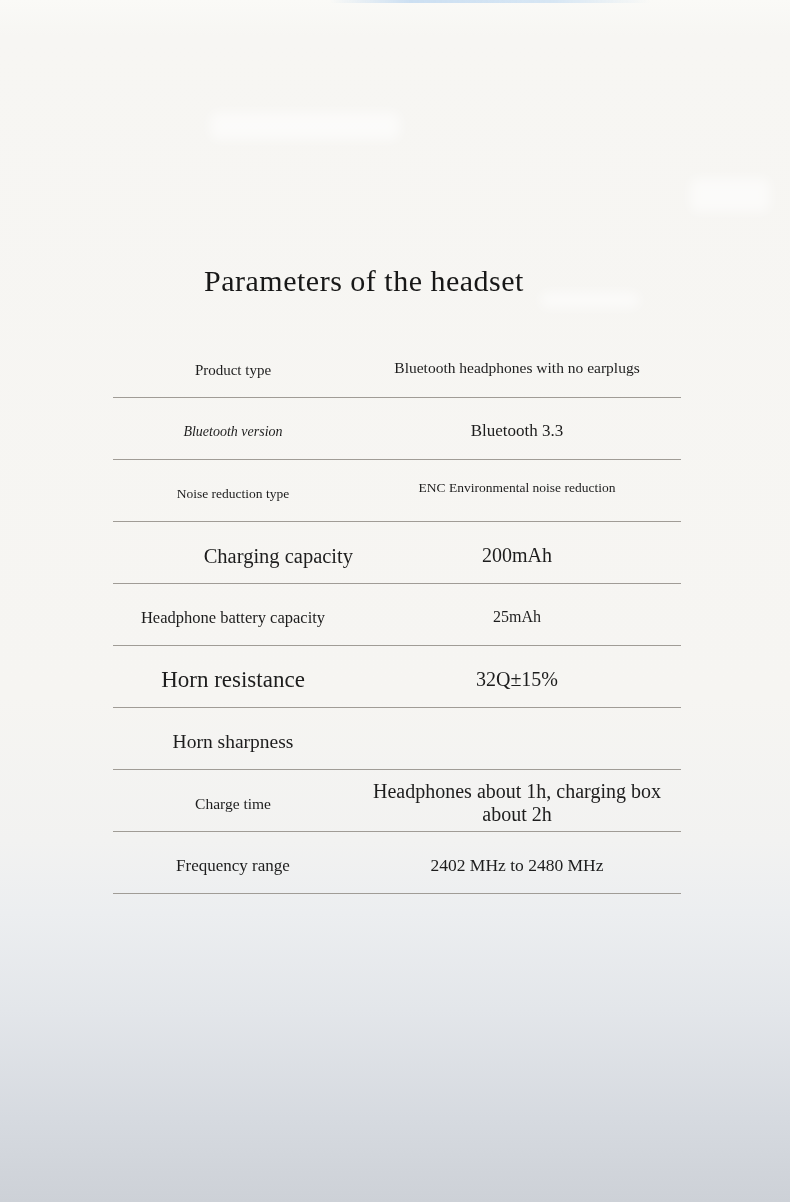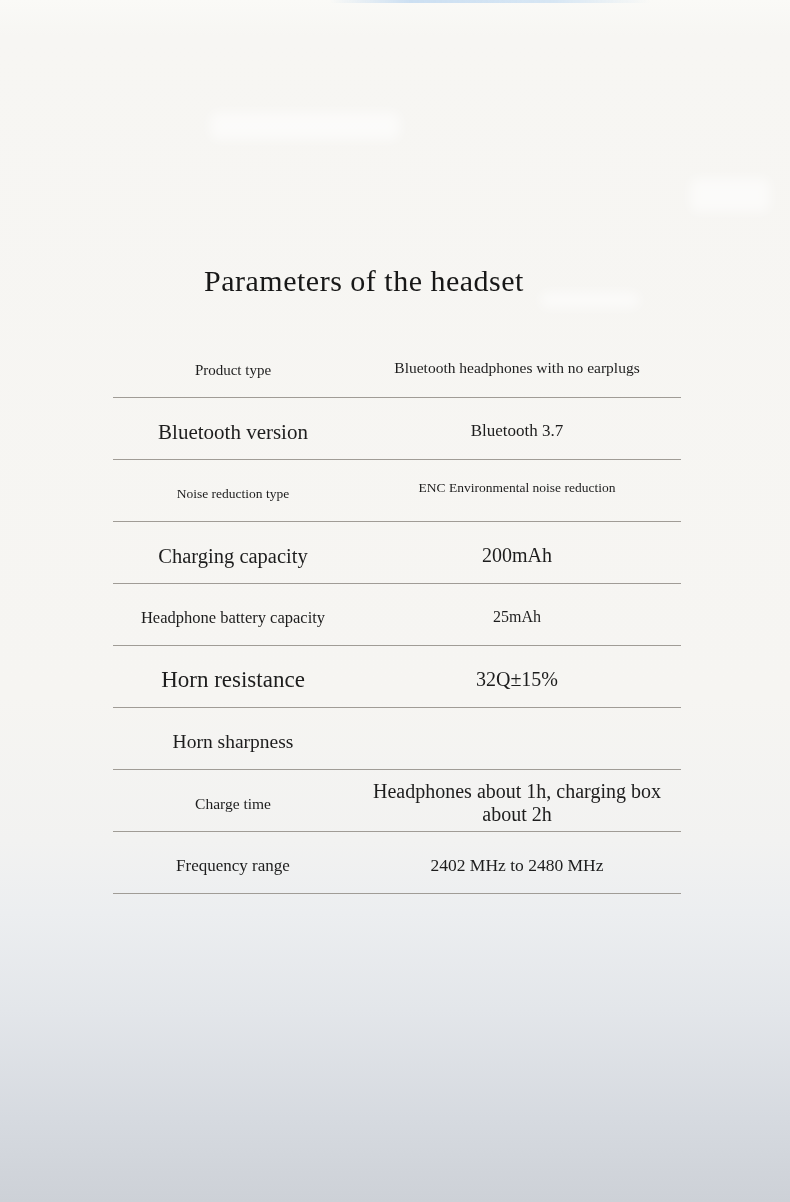--- a/index.html
+++ b/index.html
@@ -88,25 +88,25 @@
     text-align: center;
     padding-left: 0px;
     position: relative;
     top: -1px;
     color: #1d1d1d;
   }
 
   
   .spec-row:nth-child(1) .cell-label { font-size: 15px; }
   .spec-row:nth-child(1) .cell-value { font-size: 15.5px; top: -2px; }
-  .spec-row:nth-child(2) .cell-label { font-size: 21px; }
+  .spec-row:nth-child(2) .cell-label { font-size: 14px; font-style: italic; }
   .spec-row:nth-child(2) .cell-value { font-size: 17px; }
   .spec-row:nth-child(3) .cell-label { font-size: 13.5px; }
   .spec-row:nth-child(3) .cell-value { font-size: 13.5px; top: -6px; }
-  .spec-row:nth-child(4) .cell-label { font-size: 20.5px; }
+  .spec-row:nth-child(4) .cell-label { font-size: 20.5px; text-align: right; }
   .spec-row:nth-child(4) .cell-value { font-size: 20px; }
   .spec-row:nth-child(5) .cell-label { font-size: 16.5px; }
   .spec-row:nth-child(5) .cell-value { font-size: 16px; }
   .spec-row:nth-child(6) .cell-label { font-size: 23px; }
   .spec-row:nth-child(6) .cell-value { font-size: 20px; }
   .spec-row:nth-child(7) .cell-label { font-size: 19.5px; }
   .spec-row:nth-child(7) .cell-value { font-size: 20px; }
   .spec-row:nth-child(8) .cell-label { font-size: 15.5px; }
   .spec-row:nth-child(8) .cell-value { font-size: 20px; }
   .spec-row:nth-child(9) .cell-label { font-size: 17px; }
@@ -122,21 +122,21 @@
 
 <h1 class="page-title">Parameters of the headset</h1>
 
 <div class="spec-table">
     <div class="spec-row">
       <div class="cell-label">Product type</div>
       <div class="cell-value">Bluetooth headphones with no earplugs</div>
     </div>
     <div class="spec-row">
       <div class="cell-label">Bluetooth version</div>
-      <div class="cell-value">Bluetooth 3.7</div>
+      <div class="cell-value">Bluetooth 3.3</div>
     </div>
     <div class="spec-row">
       <div class="cell-label">Noise reduction type</div>
       <div class="cell-value">ENC Environmental noise reduction</div>
     </div>
     <div class="spec-row">
       <div class="cell-label">Charging capacity</div>
       <div class="cell-value">200mAh</div>
     </div>
     <div class="spec-row">

